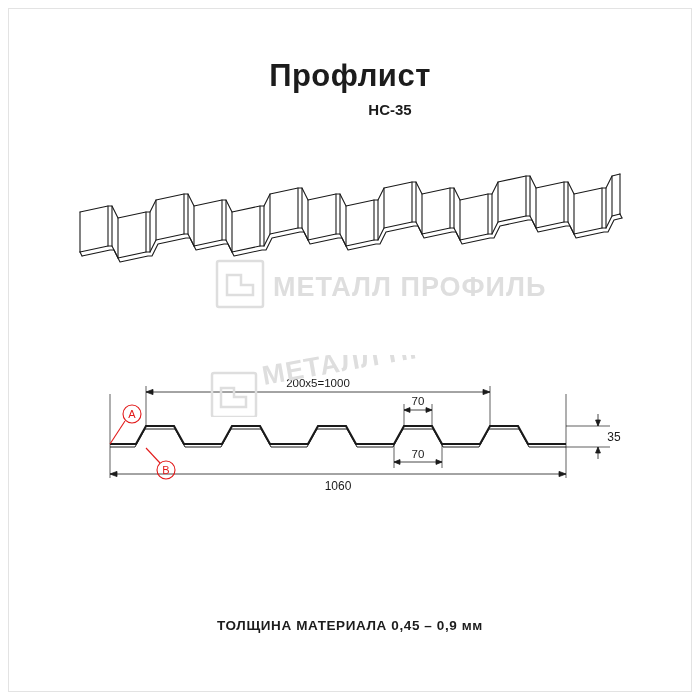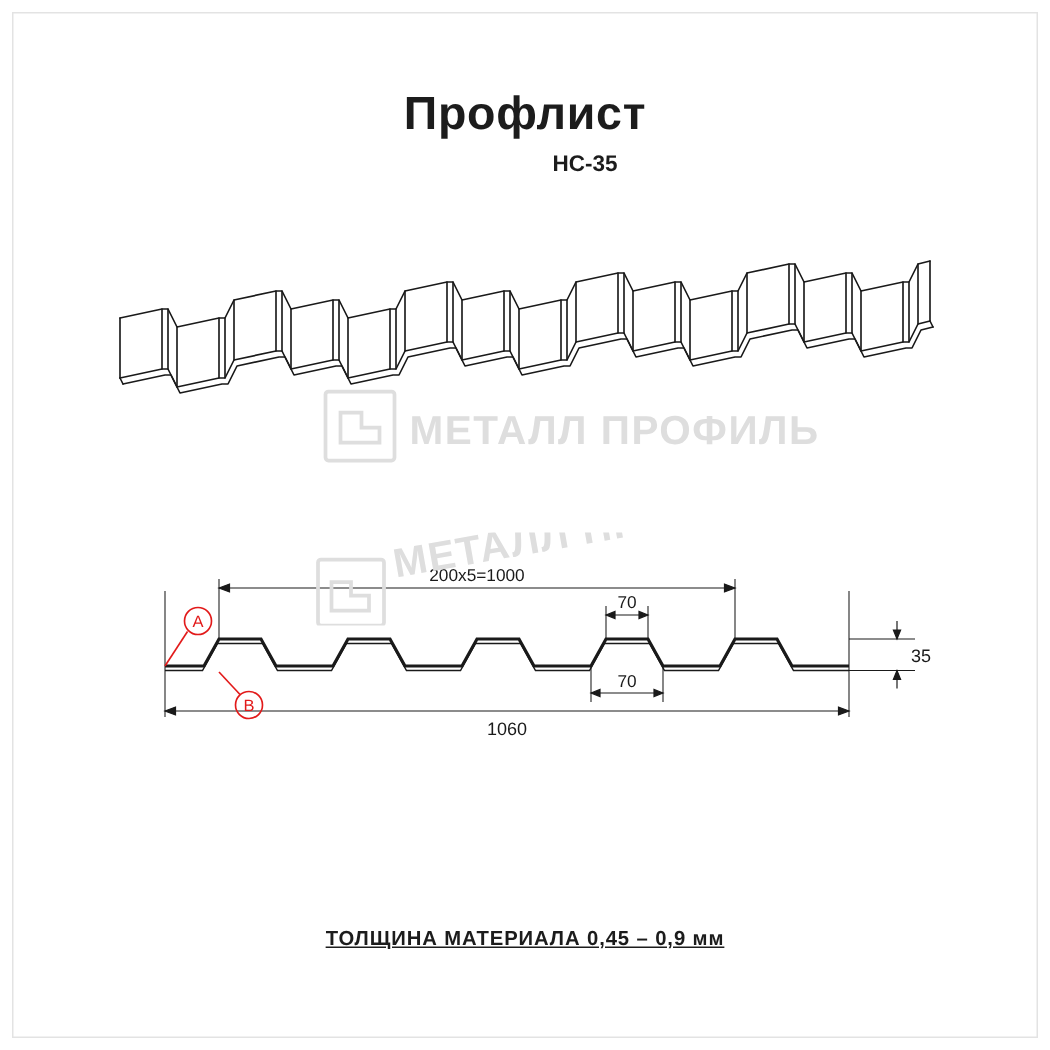--- a/index.html
+++ b/index.html
@@ -86,21 +86,20 @@
   .footnote {
     position: absolute;
     left: 0;
     top: 618px;
     width: 700px;
     text-align: center;
     font-size: 13.5px;
     font-weight: bold;
     letter-spacing: 0.6px;
     color: #1c1c1c;
-    text-decoration: underline;
   }
   svg { display: block; }
   text { font-family: "Liberation Sans", sans-serif; }
 </style>
 </head>
 <body>
 
 <div class="page">
 
   <div class="frame-border"></div>

